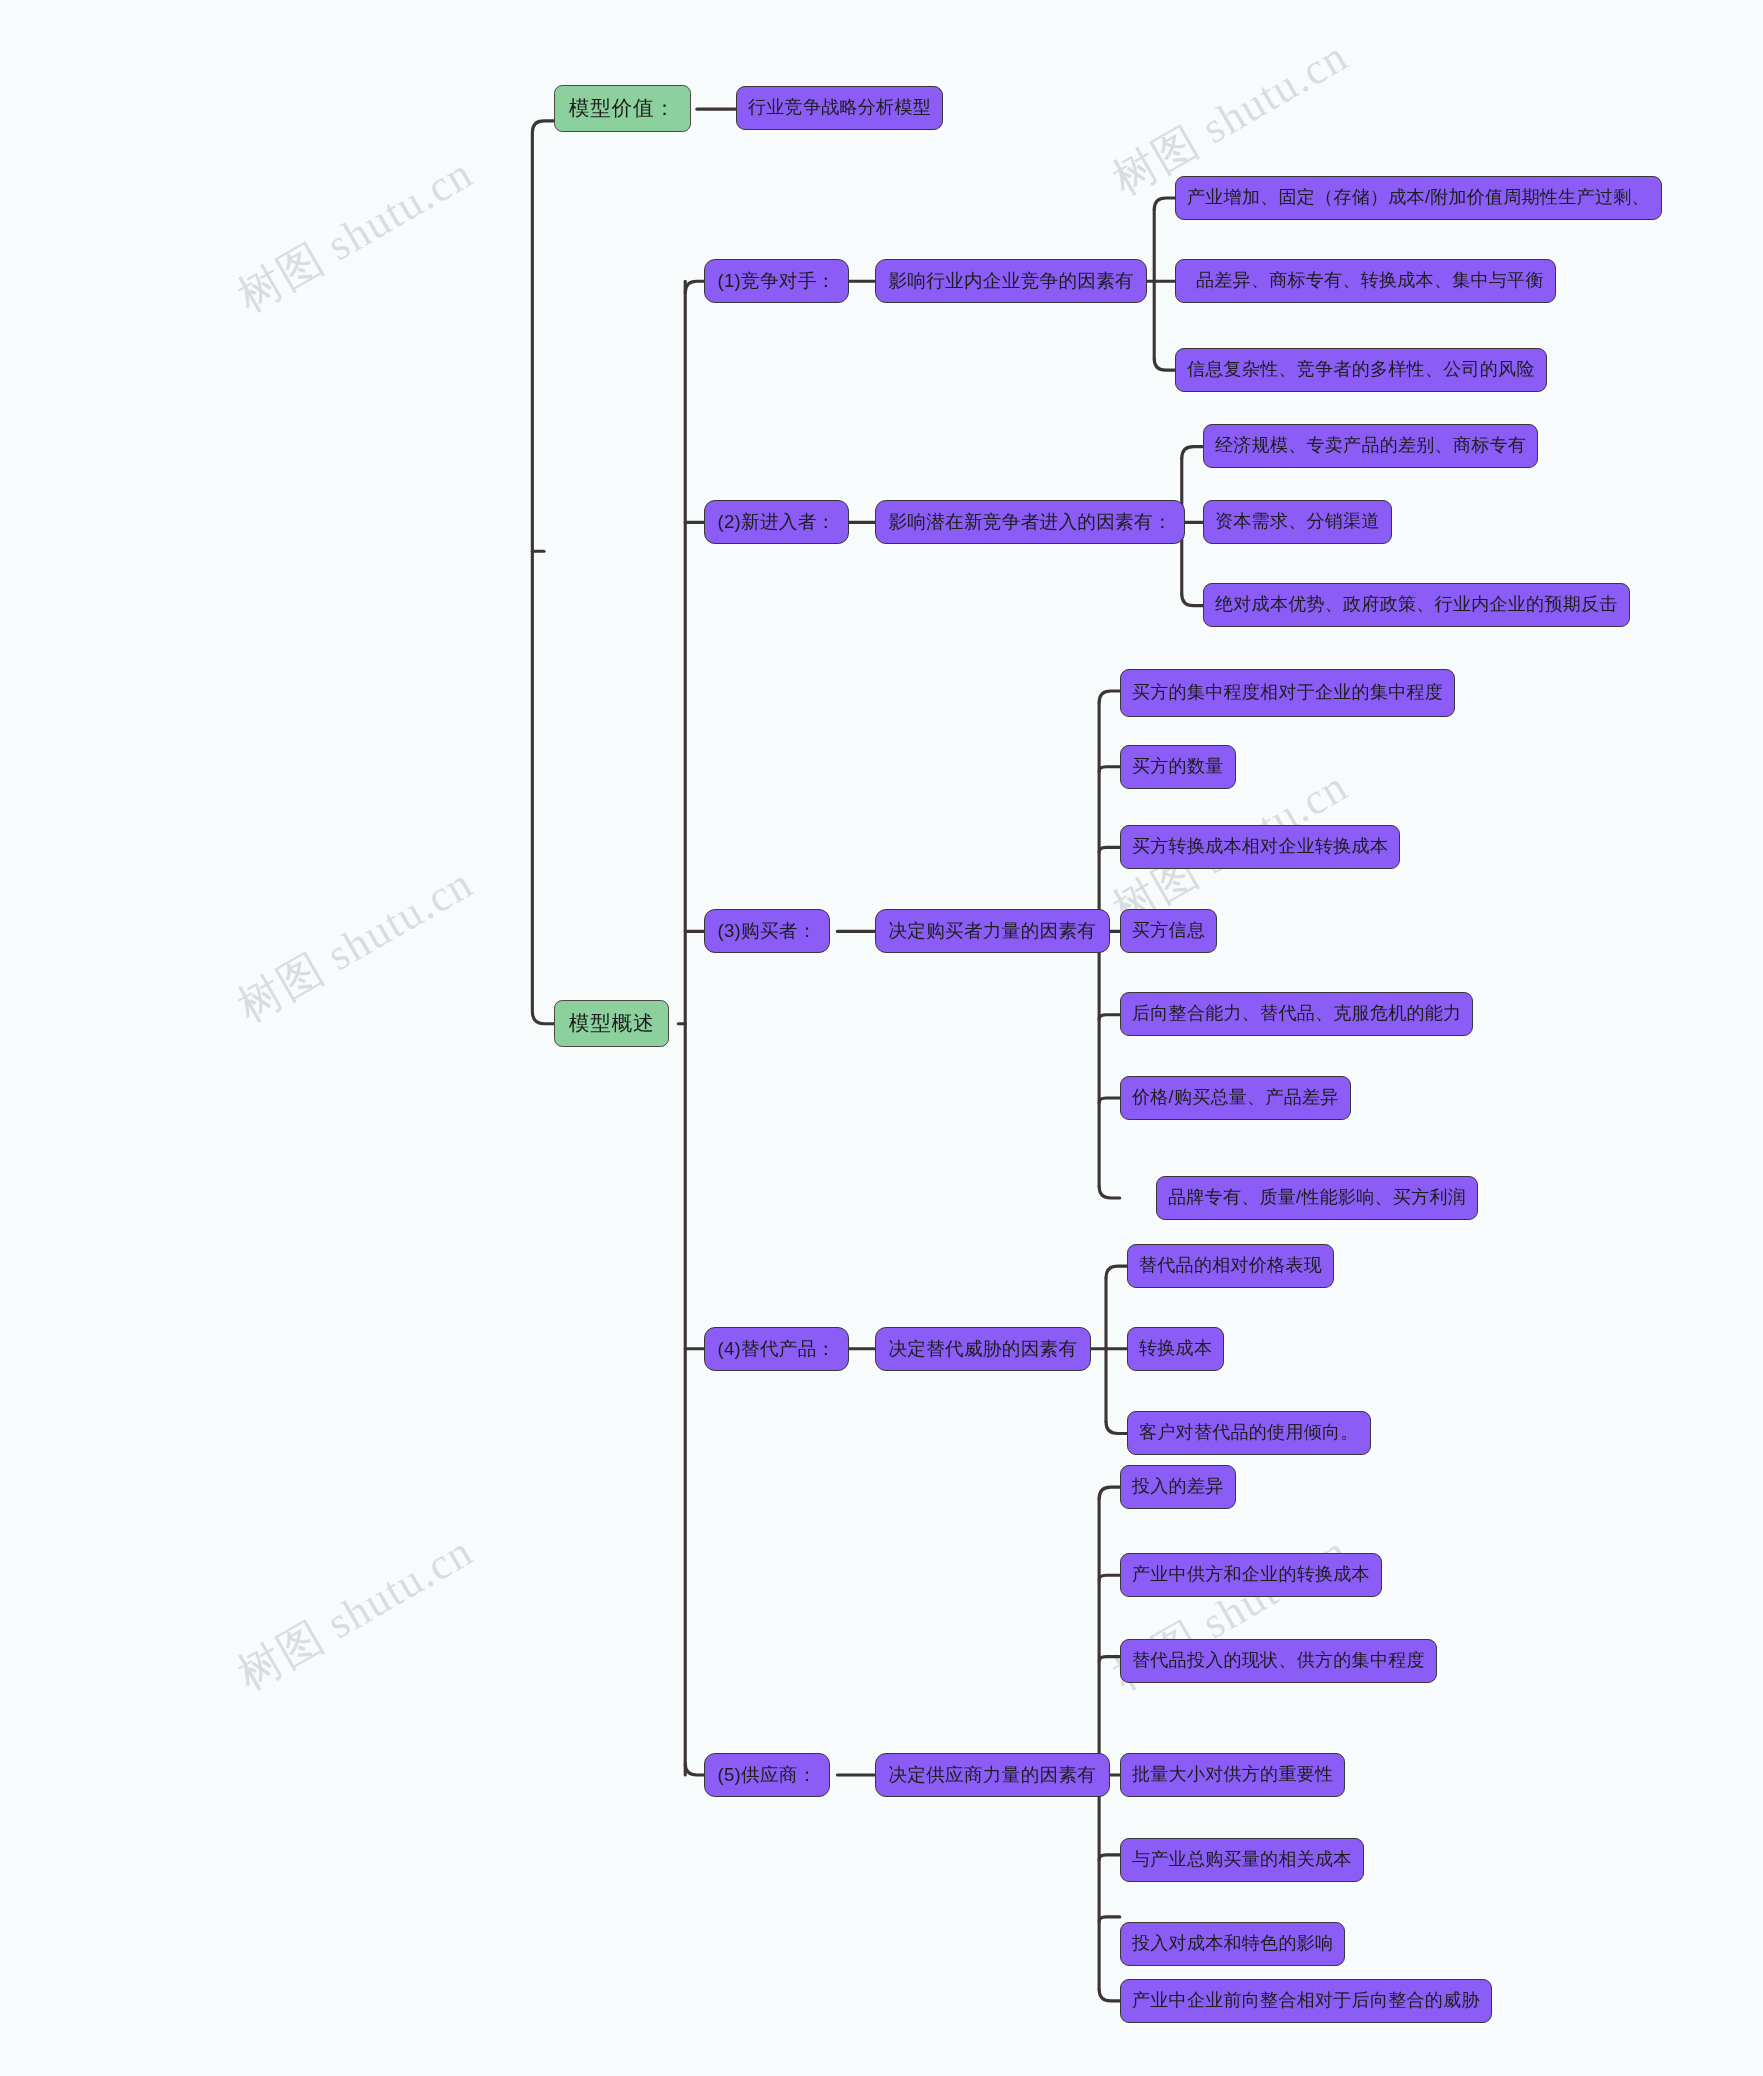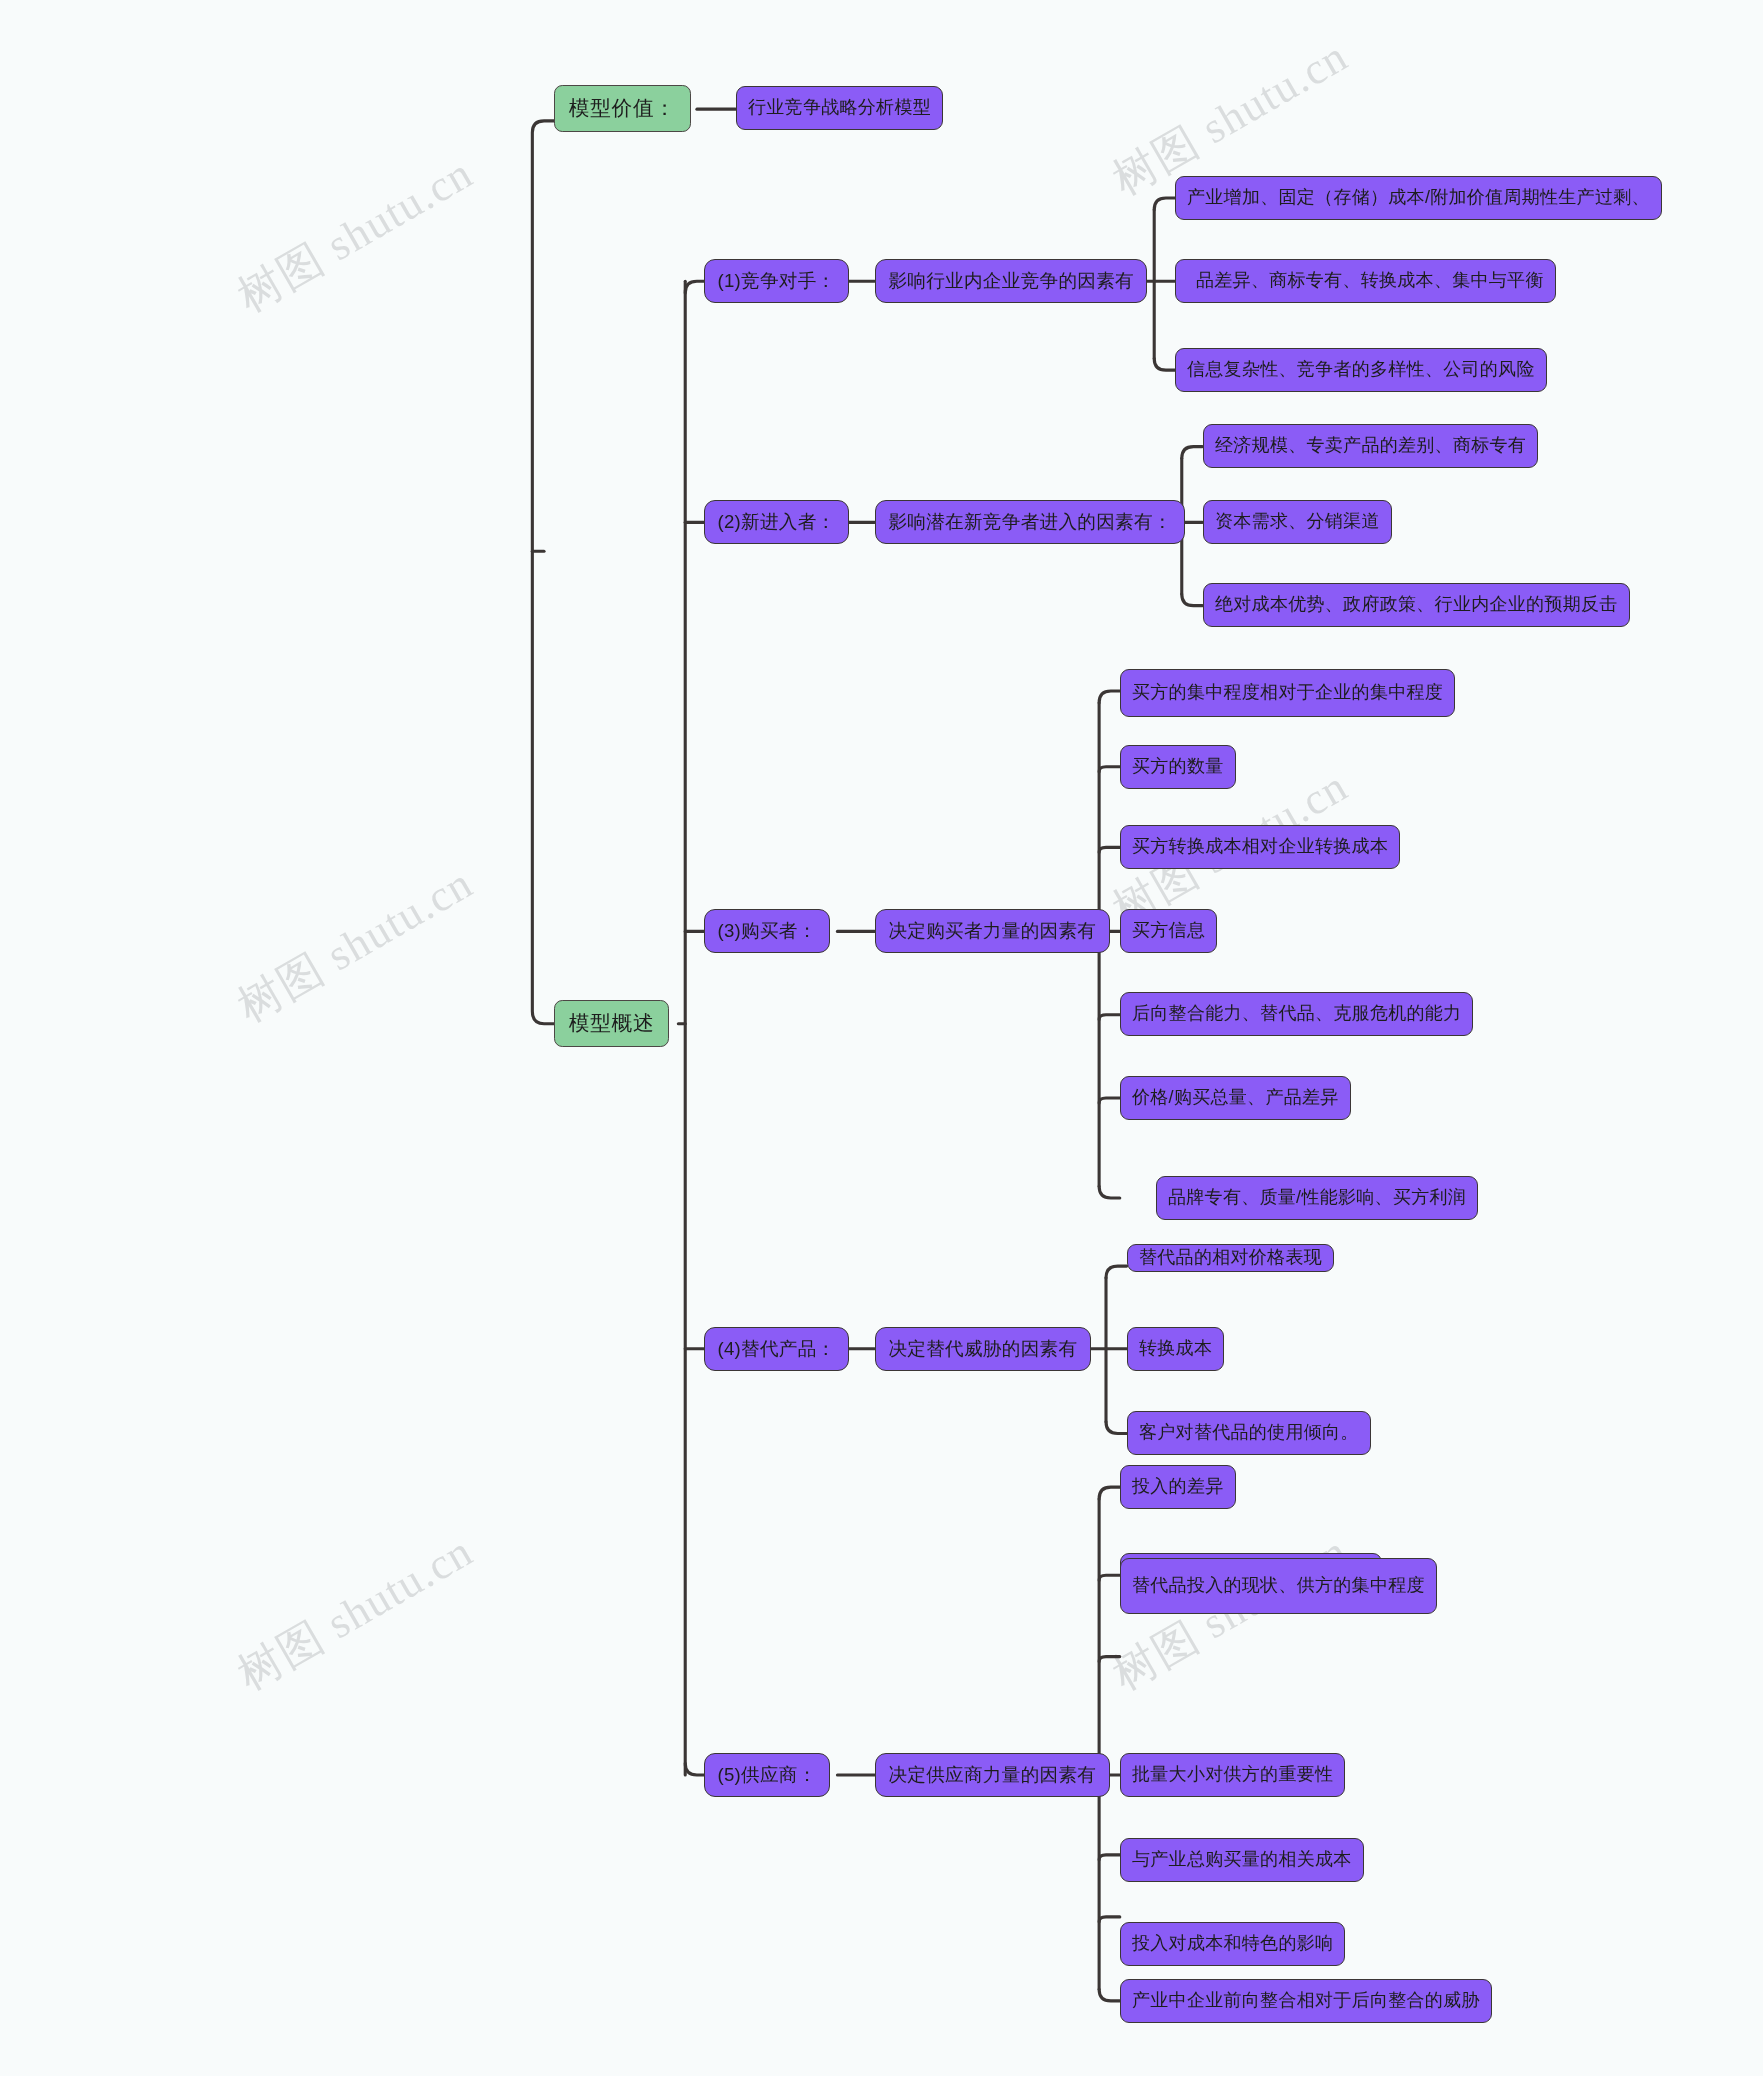--- a/index.html
+++ b/index.html
@@ -191,28 +191,28 @@
   <div class="node leaf" style="left:1120px; top:669px; height:48px;">买方的集中程度相对于企业的集中程度</div>
   <div class="node leaf" style="left:1120px; top:745px; height:44px;">买方的数量</div>
   <div class="node leaf" style="left:1120px; top:825px; height:44px;">买方转换成本相对企业转换成本</div>
   <div class="node leaf" style="left:1120px; top:909px; height:44px;">买方信息</div>
   <div class="node leaf" style="left:1120px; top:992px; height:44px;">后向整合能力、替代品、克服危机的能力</div>
   <div class="node leaf" style="left:1120px; top:1076px; height:44px;">价格/购买总量、产品差异</div>
   <div class="node leaf" style="left:1120px; top:1176px; height:44px;margin-left:36px;">品牌专有、质量/性能影响、买方利润</div>
 
   <div class="node lvl2" style="left:704px; top:1327px; height:44px;">(4)替代产品：</div>
   <div class="node lvl3" style="left:875px; top:1327px; height:44px;">决定替代威胁的因素有</div>
-  <div class="node leaf" style="left:1127px; top:1244px; height:28px;">替代品的相对价格表现</div>
+  <div class="node leaf" style="left:1127px; top:1244px; height:44px;">替代品的相对价格表现</div>
   <div class="node leaf" style="left:1127px; top:1327px; height:44px;">转换成本</div>
   <div class="node leaf" style="left:1127px; top:1411px; height:44px;">客户对替代品的使用倾向。</div>
 
   <div class="node lvl2" style="left:704px; top:1753px; height:44px;">(5)供应商：</div>
   <div class="node lvl3" style="left:875px; top:1753px; height:44px;">决定供应商力量的因素有</div>
   <div class="node leaf" style="left:1120px; top:1465px; height:44px;">投入的差异</div>
   <div class="node leaf" style="left:1120px; top:1553px; height:44px;">产业中供方和企业的转换成本</div>
-  <div class="node leaf" style="left:1120px; top:1558px; height:56px;">替代品投入的现状、供方的集中程度</div>
+  <div class="node leaf" style="left:1120px; top:1639px; height:44px;">替代品投入的现状、供方的集中程度</div>
   <div class="node leaf" style="left:1120px; top:1753px; height:44px;">批量大小对供方的重要性</div>
   <div class="node leaf" style="left:1120px; top:1838px; height:44px;">与产业总购买量的相关成本</div>
   <div class="node leaf" style="left:1120px; top:1922px; height:44px;">投入对成本和特色的影响</div>
   <div class="node leaf" style="left:1120px; top:1979px; height:44px;">产业中企业前向整合相对于后向整合的威胁</div>
 
 </div>
 
 
 </body></html>

